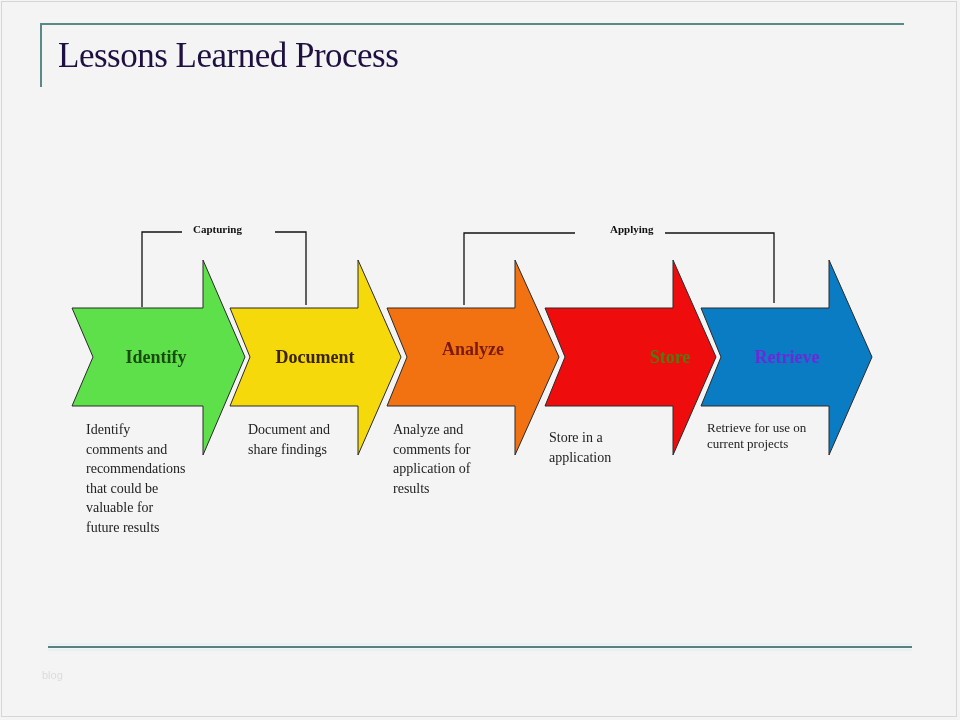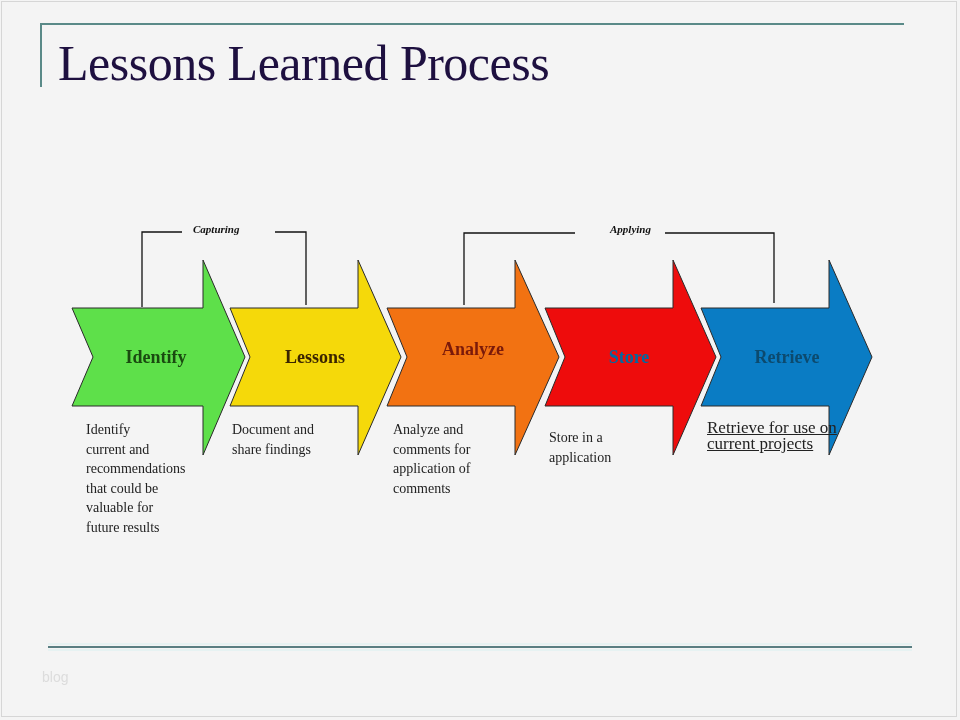--- a/index.html
+++ b/index.html
@@ -16,48 +16,48 @@
     .top-rule {
       position: absolute; left: 40px; top: 23px; width: 864px; height: 2px;
       background: #5a8a88;
     }
     .left-rule {
       position: absolute; left: 40px; top: 23px; width: 2px; height: 64px;
       background: #5a8a88;
     }
     .title {
       position: absolute; left: 58px; top: 38px;
-      font-size: 50px; color: #1e1040; line-height: 1;
+      font-size: 35px; color: #1e1040; line-height: 1;
       letter-spacing: -0.5px;
     }
     .bottom-rule {
       position: absolute; left: 48px; top: 646px; width: 864px; height: 2px;
       background: #5a7e82;
       box-shadow: 0 -3px 0 #e6f2f2, 0 3px 0 #e6f2f2;
     }
     .watermark {
       position: absolute; left: 42px; top: 669px;
       font-family: "Liberation Sans", sans-serif;
-      font-size: 14px; color: #dcdcdc;
+      font-size: 11px; color: #dcdcdc;
     }
     svg.diagram { position: absolute; left: 0; top: 0; }
     .bracket-label {
       position: absolute;
-      font-size: 11px; font-weight: bold; color: #111; font-style: italic;
+      font-size: 11px; font-weight: bold; color: #111;
     }
     .step-label {
       position: absolute;
       font-size: 18px; font-weight: bold;
       text-align: center; width: 140px;
     }
     .step-desc {
       position: absolute;
       font-size: 14px; color: #222; line-height: 19.5px;
     }
-    .step-desc.small { font-size: 17px; line-height: 16px; text-decoration: underline; }
+    .step-desc.small { font-size: 13px; line-height: 16px; }
   </style>
 </head>
 <body>
 
 <div class="frame"></div>
 <div class="top-rule"></div>
 <div class="left-rule"></div>
 <div class="title">Lessons Learned Process</div>
 
 <svg class="diagram" width="960" height="720">
@@ -78,42 +78,42 @@
     <polygon points="387,308 515,308 515,260 559,357 515,455 515,406 387,406 407,357" fill="#f27212"></polygon>
     <polygon points="545,308 673,308 673,260 716,357 673,455 673,406 545,406 565,357" fill="#ee0c0c"></polygon>
     <polygon points="701,308 829,308 829,260 872,357 829,455 829,406 701,406 721,357" fill="#0a7cc4"></polygon>
   </g>
 </svg>
 
 <div class="bracket-label" style="left:193px; top:223px;">Capturing</div>
 <div class="bracket-label" style="left:610px; top:223px;">Applying</div>
 
 <div class="step-label" style="left:86px; top:347px; color:#1a4a10;">Identify</div>
-<div class="step-label" style="left:245px; top:347px; color:#3a2400;">Lessons</div>
+<div class="step-label" style="left:245px; top:347px; color:#3a2400;">Document</div>
 <div class="step-label" style="left:403px; top:339px; color:#7a1a0a;">Analyze</div>
-<div class="step-label" style="left:559px; top:347px; color:#0369a1;">Store</div>
-<div class="step-label" style="left:717px; top:347px; color:#0c4a6e;">Retrieve</div>
+<div class="step-label" style="left:559px; top:347px; color:#4d7c0f;padding-left:41px;">Store</div>
+<div class="step-label" style="left:717px; top:347px; color:#6d28d9;">Retrieve</div>
 
 <div class="step-desc" style="left:86px; top:420px;">
   <div>Identify</div>
-  <div>current and</div>
+  <div>comments and</div>
   <div>recommendations</div>
   <div>that could be</div>
   <div>valuable for</div>
   <div>future results</div>
 </div>
-<div class="step-desc" style="left:232px; top:420px;">
+<div class="step-desc" style="left:248px; top:420px;">
   <div>Document and</div>
   <div>share findings</div>
 </div>
 <div class="step-desc" style="left:393px; top:420px;">
   <div>Analyze and</div>
   <div>comments for</div>
   <div>application of</div>
-  <div>comments</div>
+  <div>results</div>
 </div>
 <div class="step-desc" style="left:549px; top:428px;">
   <div>Store in a</div>
   <div>application</div>
 </div>
 <div class="step-desc small" style="left:707px; top:420px;">
   <div>Retrieve for use on</div>
   <div>current projects</div>
 </div>
 

